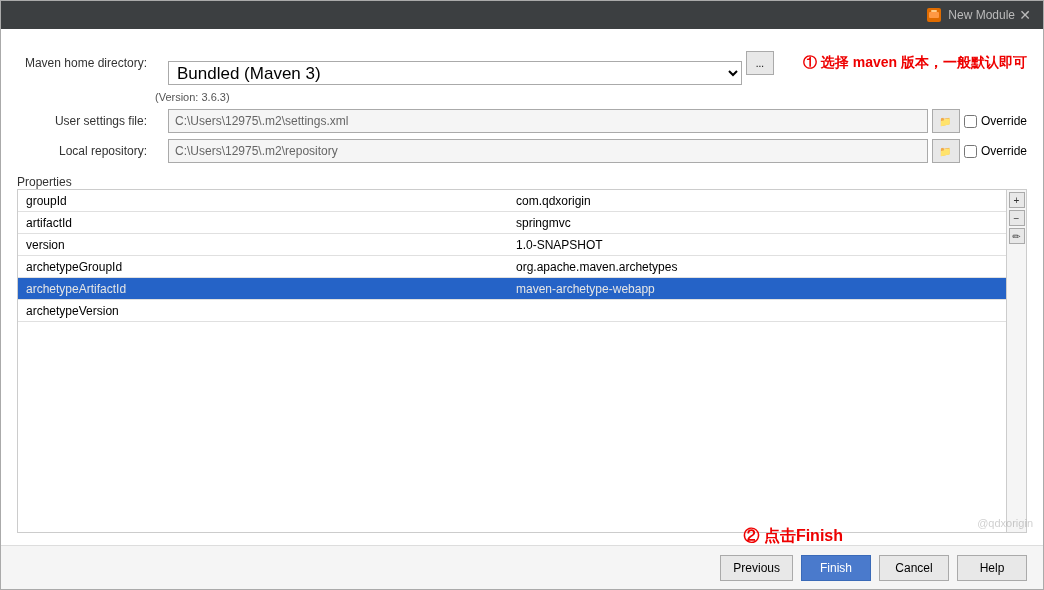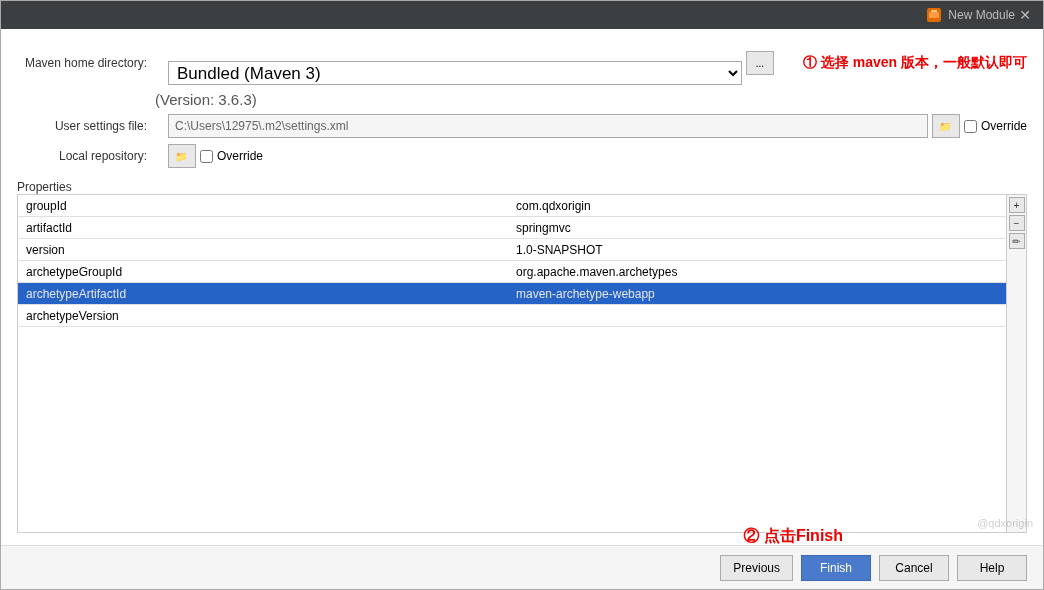--- a/index.html
+++ b/index.html
@@ -113,21 +113,21 @@
     }
     .override-check {
       display: flex;
       align-items: center;
       gap: 4px;
       font-size: 12px;
       white-space: nowrap;
     }
     .version-text {
       margin-left: 138px;
-      font-size: 15px;
+      font-size: 11px;
       color: #555;
     }
     .annotation-text {
       color: #e00;
       font-size: 14px;
       font-weight: bold;
       margin-left: 8px;
     }
 
     .section-title {
@@ -307,20 +307,21 @@
         <label class="override-check">
           <input type="checkbox" style="">
           <span>Override</span>
         </label>
       </div>
     </div>
 
     <div class="form-row">
       <span class="form-label">Local repository:</span>
       <div class="form-input-area">
+        <input class="form-input disabled" type="text" readonly="" value="C:\Users\12975\.m2\repository" style="">
         <button class="browse-btn">
           <span>📁</span>
         </button>
         <label class="override-check">
           <input type="checkbox" style="">
           <span>Override</span>
         </label>
       </div>
     </div>
 

